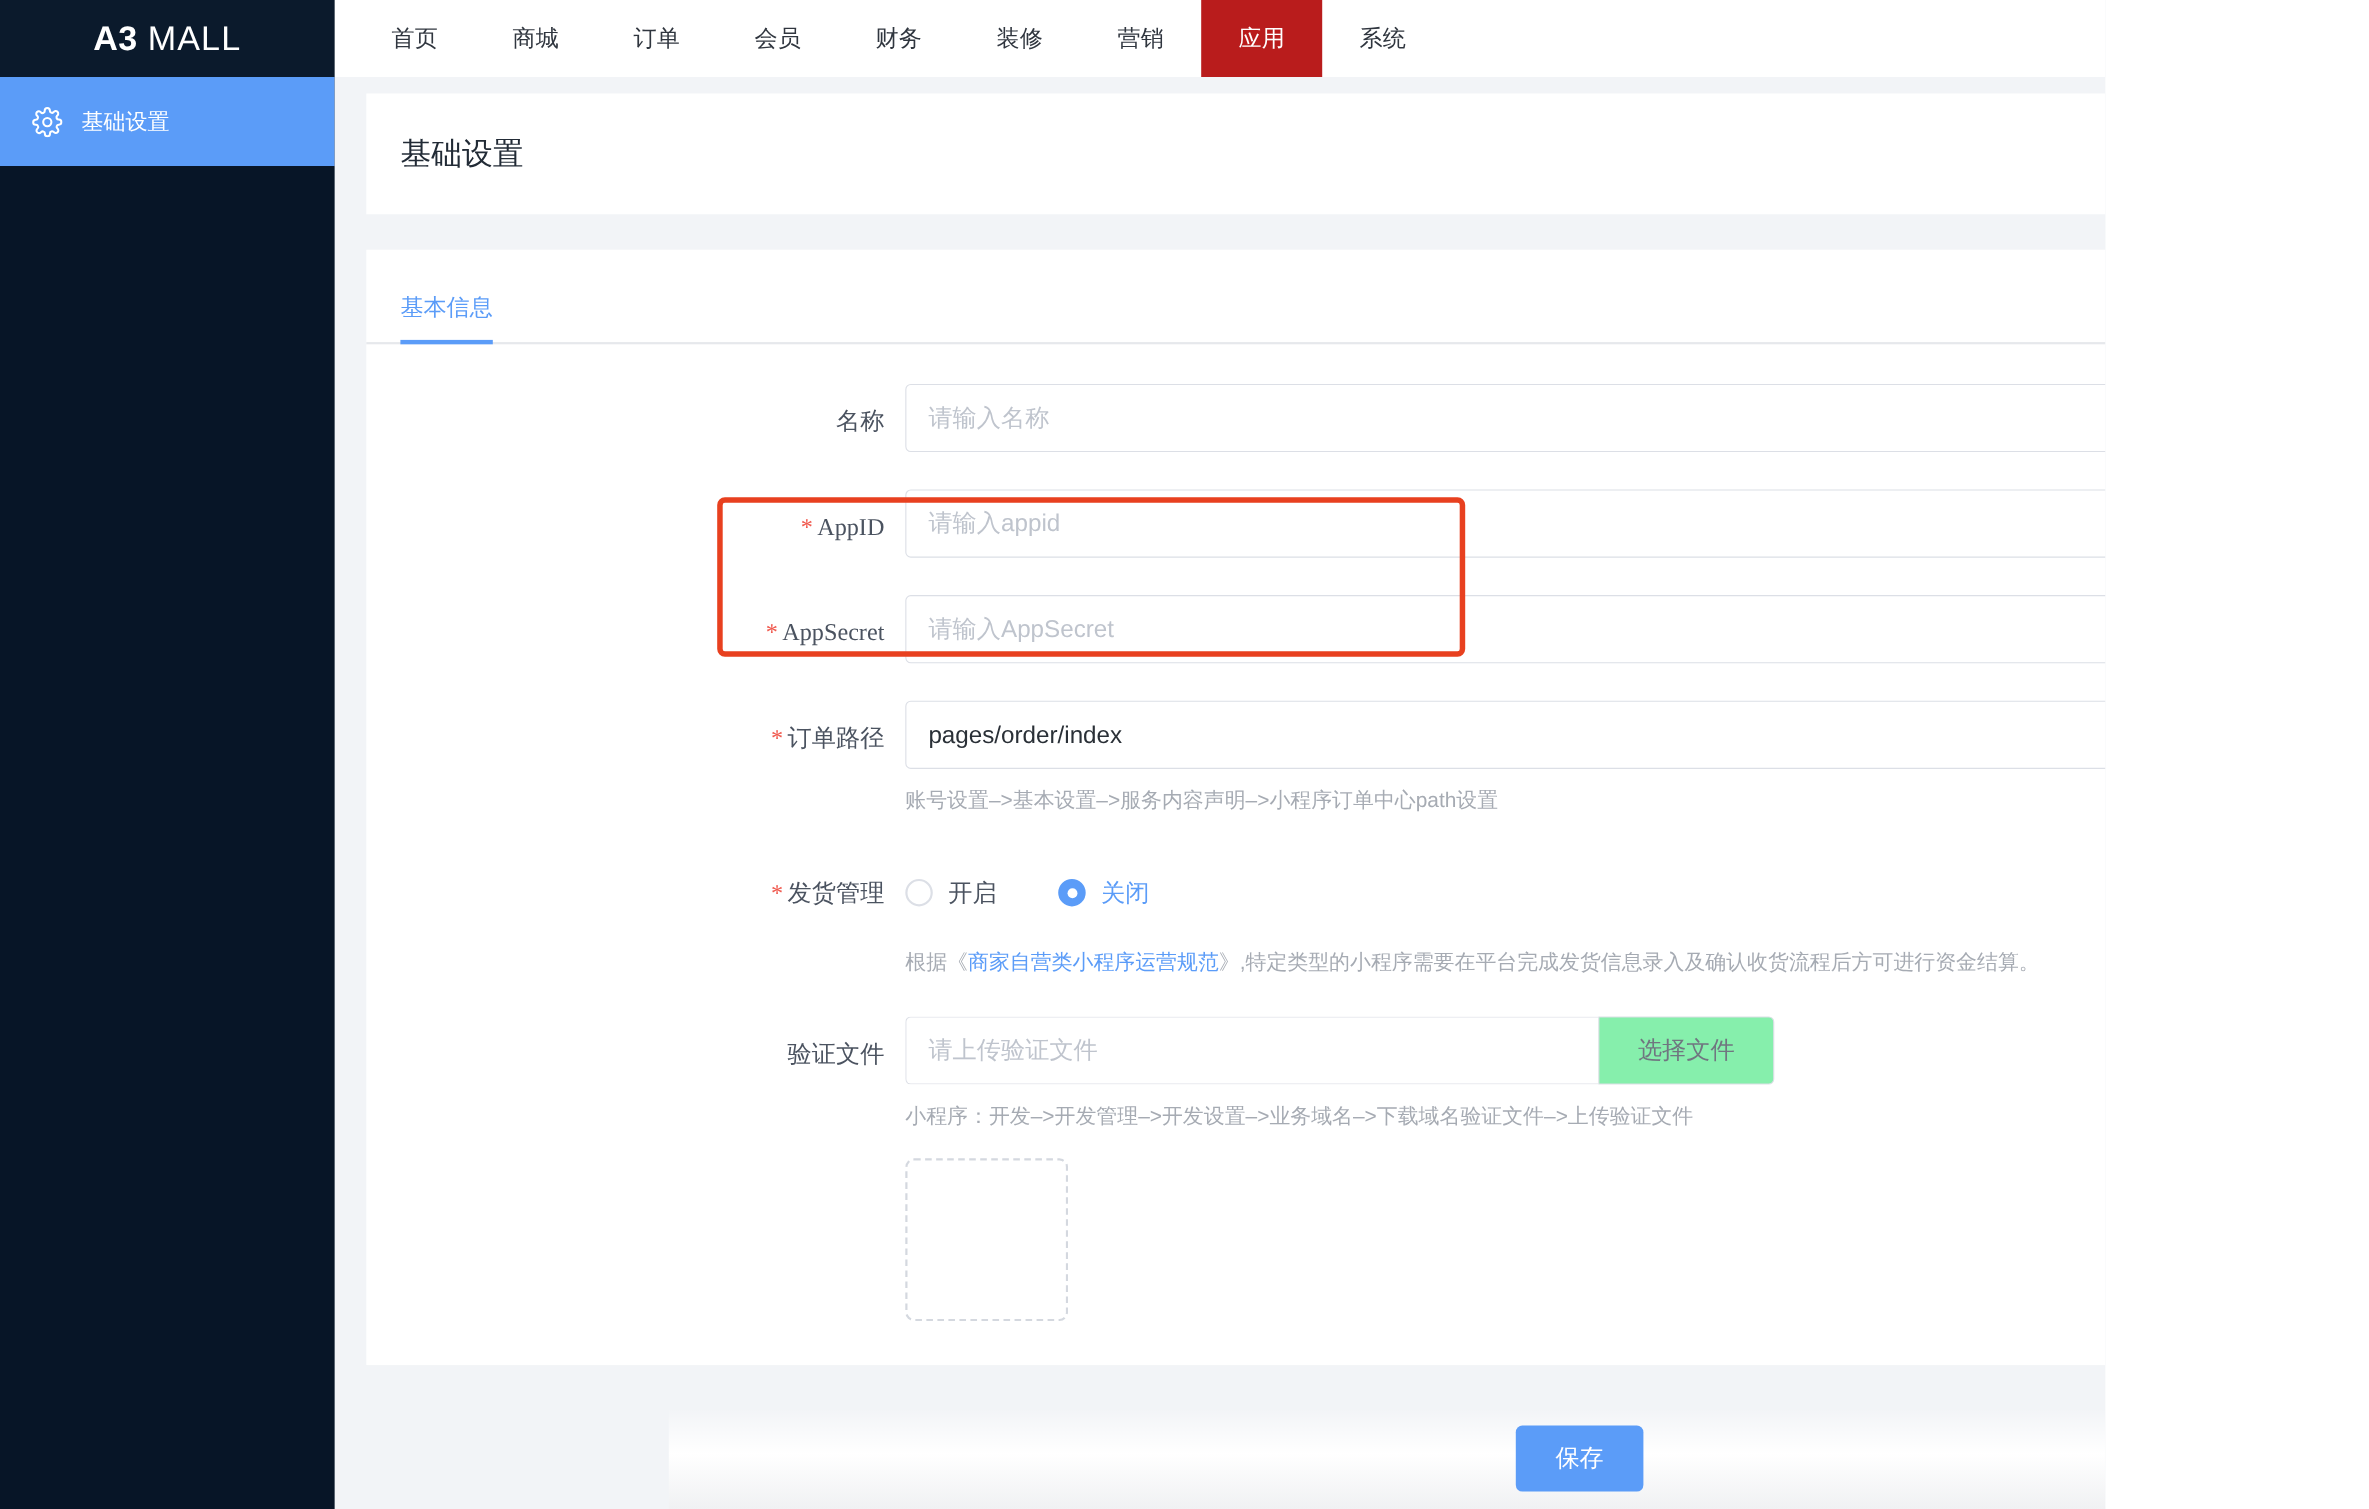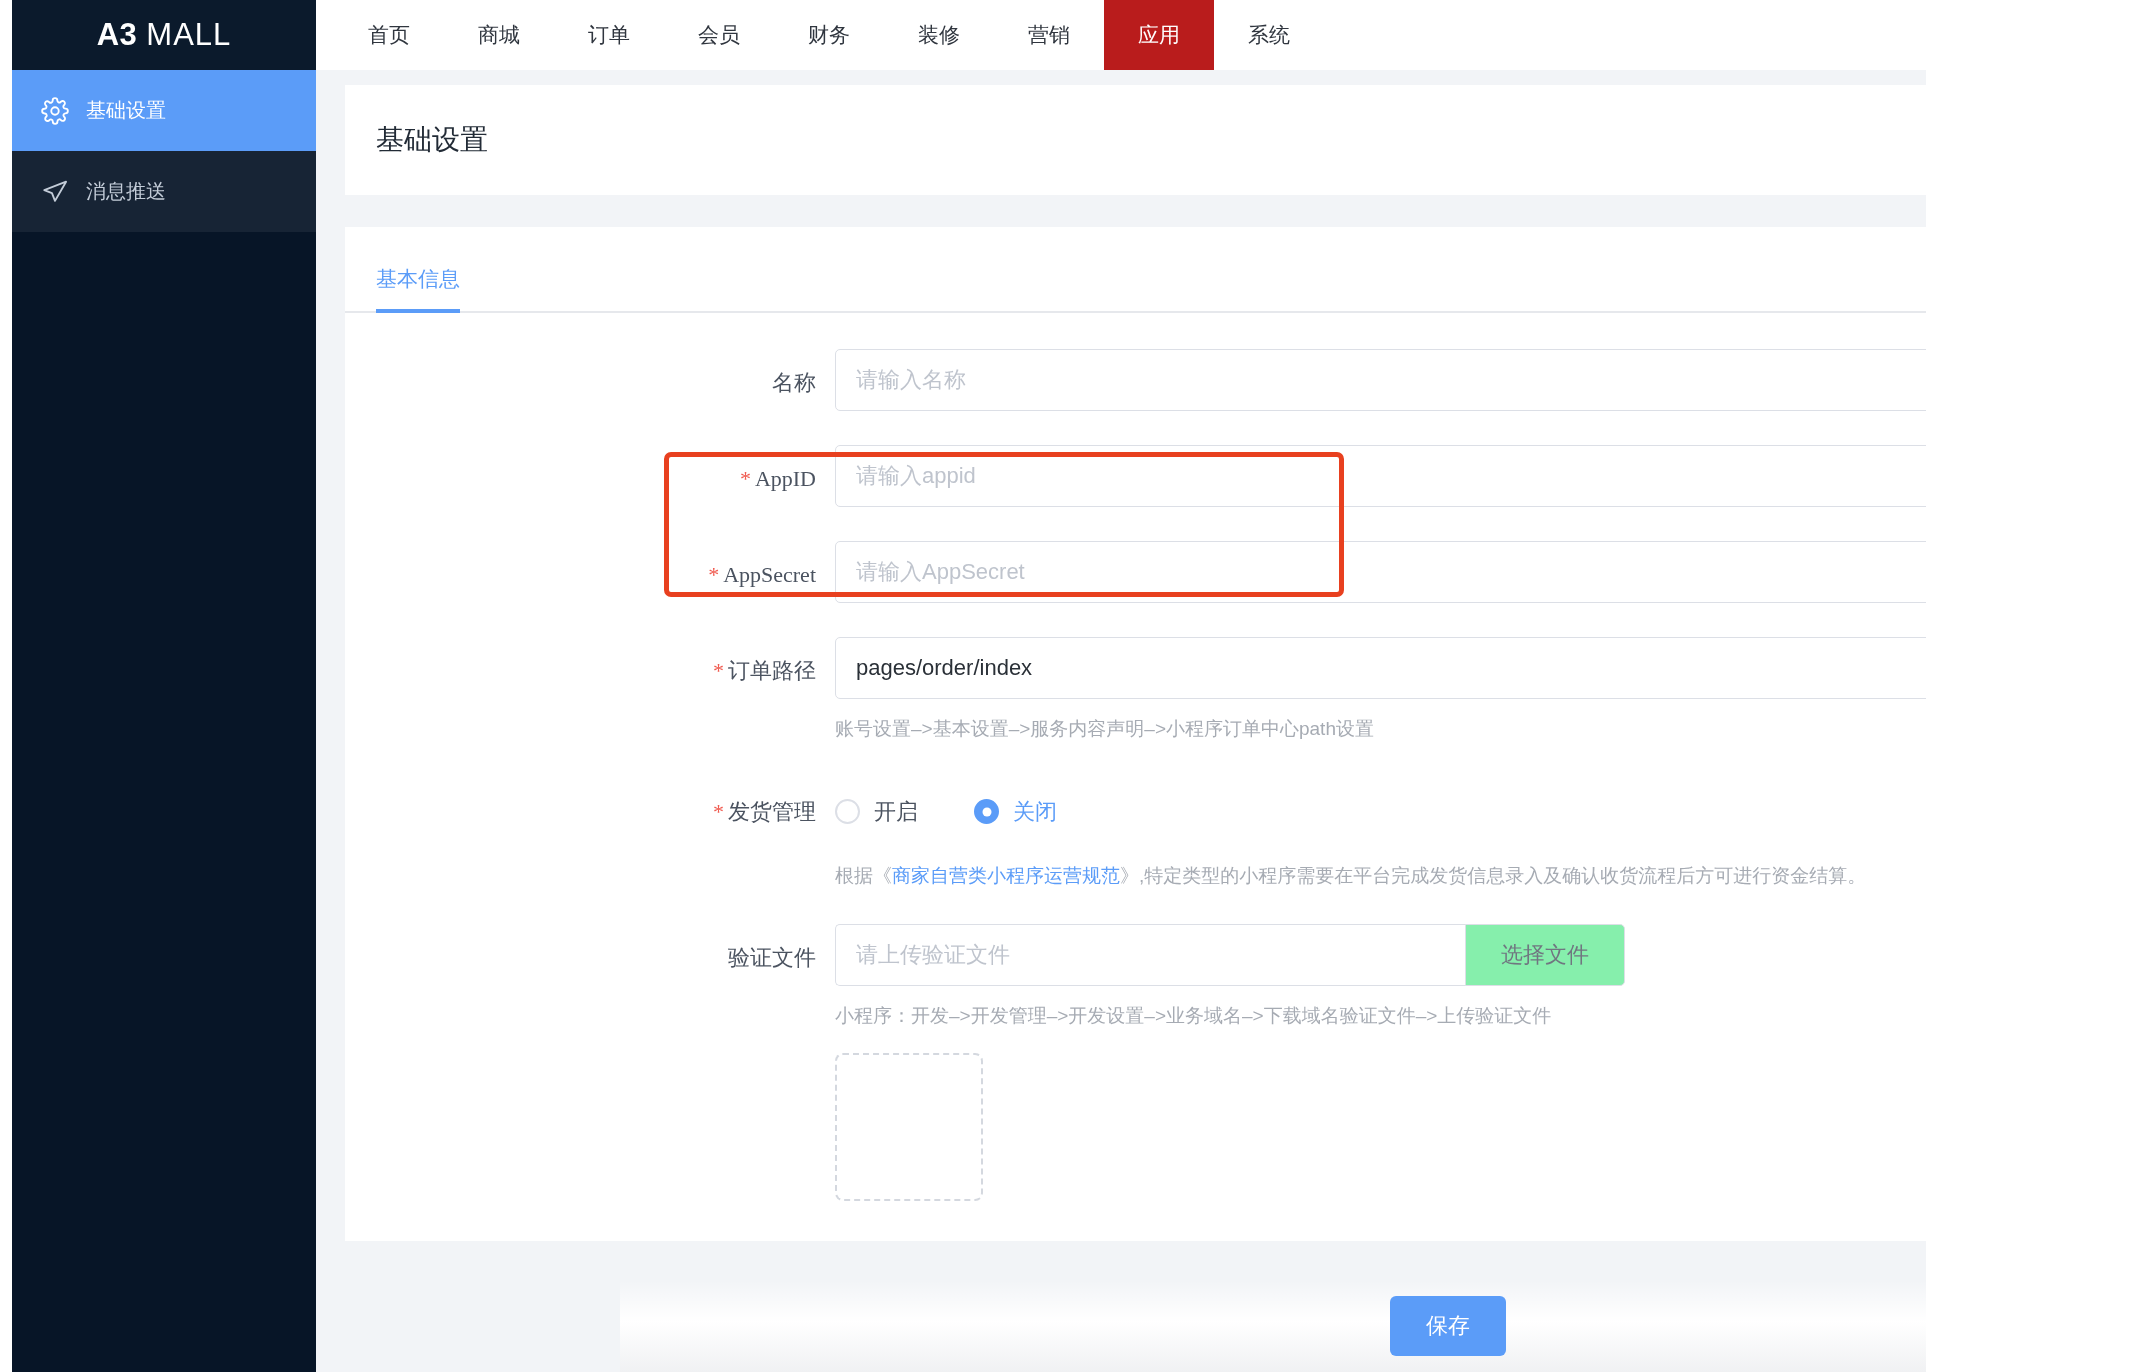--- a/index.html
+++ b/index.html
@@ -2,21 +2,21 @@
 <html><head>
 <meta charset="utf-8">
 <style>
   * { box-sizing: border-box; margin: 0; padding: 0; }
   html, body {
     width: 2154px; height: 1372px;
     overflow: hidden;
     font-family: "Liberation Sans", "DejaVu Sans", sans-serif;
     background: #ffffff;
   }
-  .app { position: relative; width: 1914px; height: 1372px; display: flex; margin-left: 12px; }
+  .app { position: relative; width: 1914px; height: 1372px; display: flex; }
 
   
   .sidebar {
     width: 304px; min-width: 304px; height: 1372px;
     background: #071527;
     display: flex; flex-direction: column;
     position: relative; z-index: 30;
   }
   .brand {
     height: 70px; display: flex; align-items: center; justify-content: center;
@@ -227,28 +227,20 @@
     <div class="nav-item active">
       <span class="nav-ico">
         <svg width="28" height="28" viewBox="0 0 24 24" fill="none" stroke="#ffffff" stroke-width="1.6">
           <circle cx="12" cy="12" r="3.2"></circle>
           <path d="M19.4 15a1.6 1.6 0 0 0 .3 1.8l.1.1a2 2 0 1 1-2.8 2.8l-.1-.1a1.6 1.6 0 0 0-1.8-.3 1.6 1.6 0 0 0-1 1.5V21a2 2 0 1 1-4 0v-.1a1.6 1.6 0 0 0-1-1.5 1.6 1.6 0 0 0-1.8.3l-.1.1a2 2 0 1 1-2.8-2.8l.1-.1a1.6 1.6 0 0 0 .3-1.8 1.6 1.6 0 0 0-1.5-1H3a2 2 0 1 1 0-4h.1a1.6 1.6 0 0 0 1.5-1 1.6 1.6 0 0 0-.3-1.8l-.1-.1a2 2 0 1 1 2.8-2.8l.1.1a1.6 1.6 0 0 0 1.8.3H9a1.6 1.6 0 0 0 1-1.5V3a2 2 0 1 1 4 0v.1a1.6 1.6 0 0 0 1 1.5 1.6 1.6 0 0 0 1.8-.3l.1-.1a2 2 0 1 1 2.8 2.8l-.1.1a1.6 1.6 0 0 0-.3 1.8V9a1.6 1.6 0 0 0 1.5 1H21a2 2 0 1 1 0 4h-.1a1.6 1.6 0 0 0-1.5 1z"></path>
         </svg>
       </span>
       <span>基础设置</span>
     </div>
 
-    <div class="nav-item">
-      <span class="nav-ico">
-        <svg width="28" height="28" viewBox="0 0 24 24" fill="none" stroke="#c3ccd8" stroke-width="1.6" stroke-linejoin="round">
-          <path d="M21.5 3.2 2.8 10.4l6.6 2.6 2.6 6.6z"></path>
-        </svg>
-      </span>
-      <span>消息推送</span>
-    </div>
 
     <div class="nav-rest"></div>
   </aside>
 
   <div class="right">
 
     <nav class="topnav">
       <div class="topnav-item">
           <span>首页</span>
         </div>

